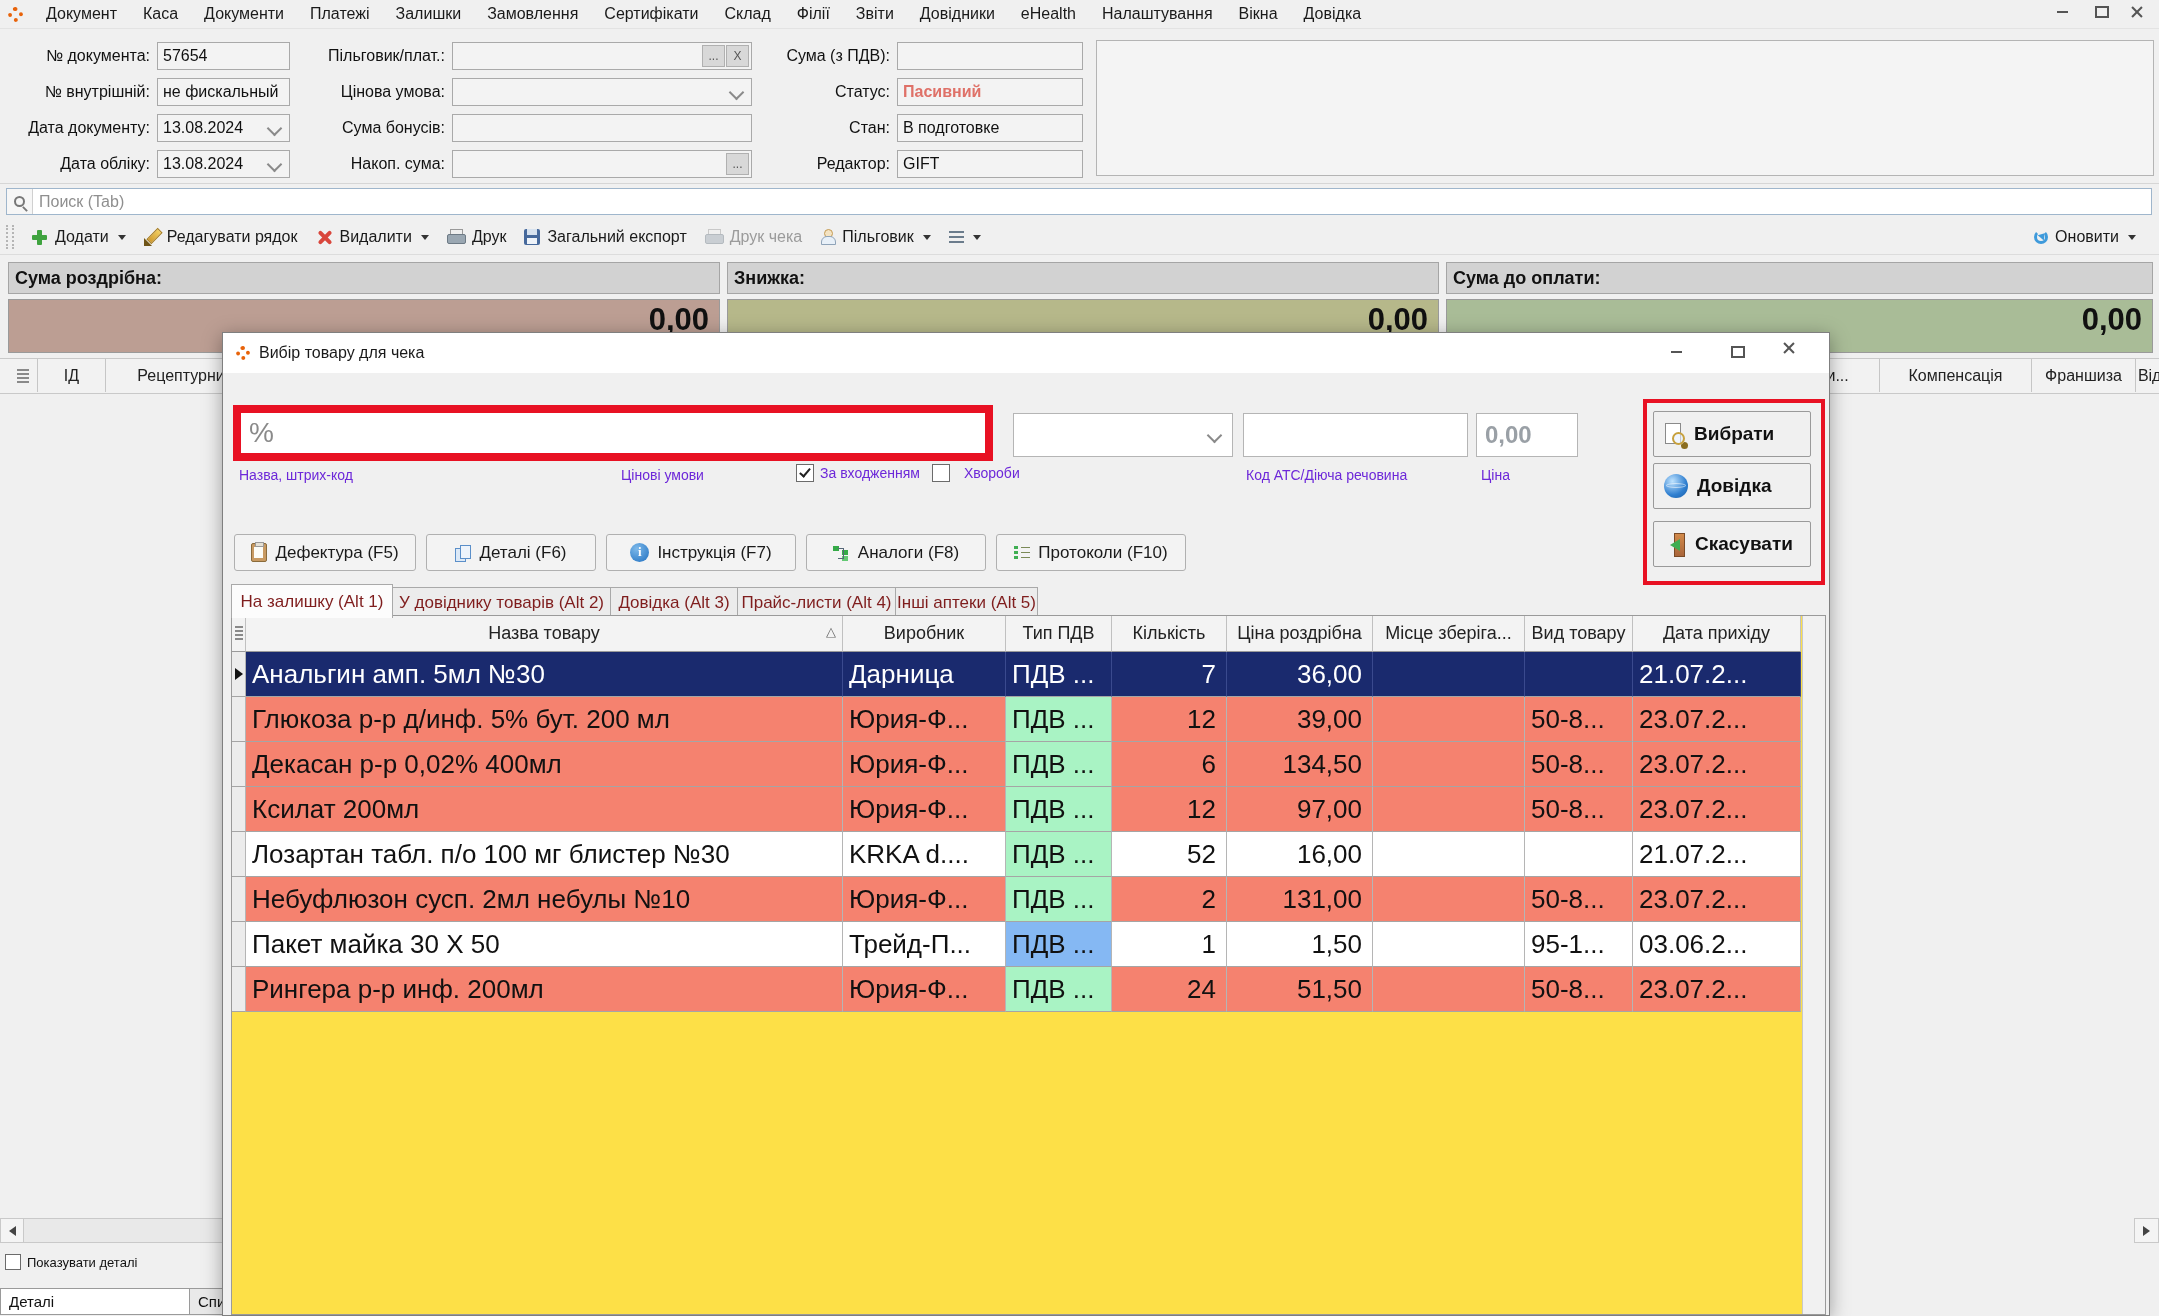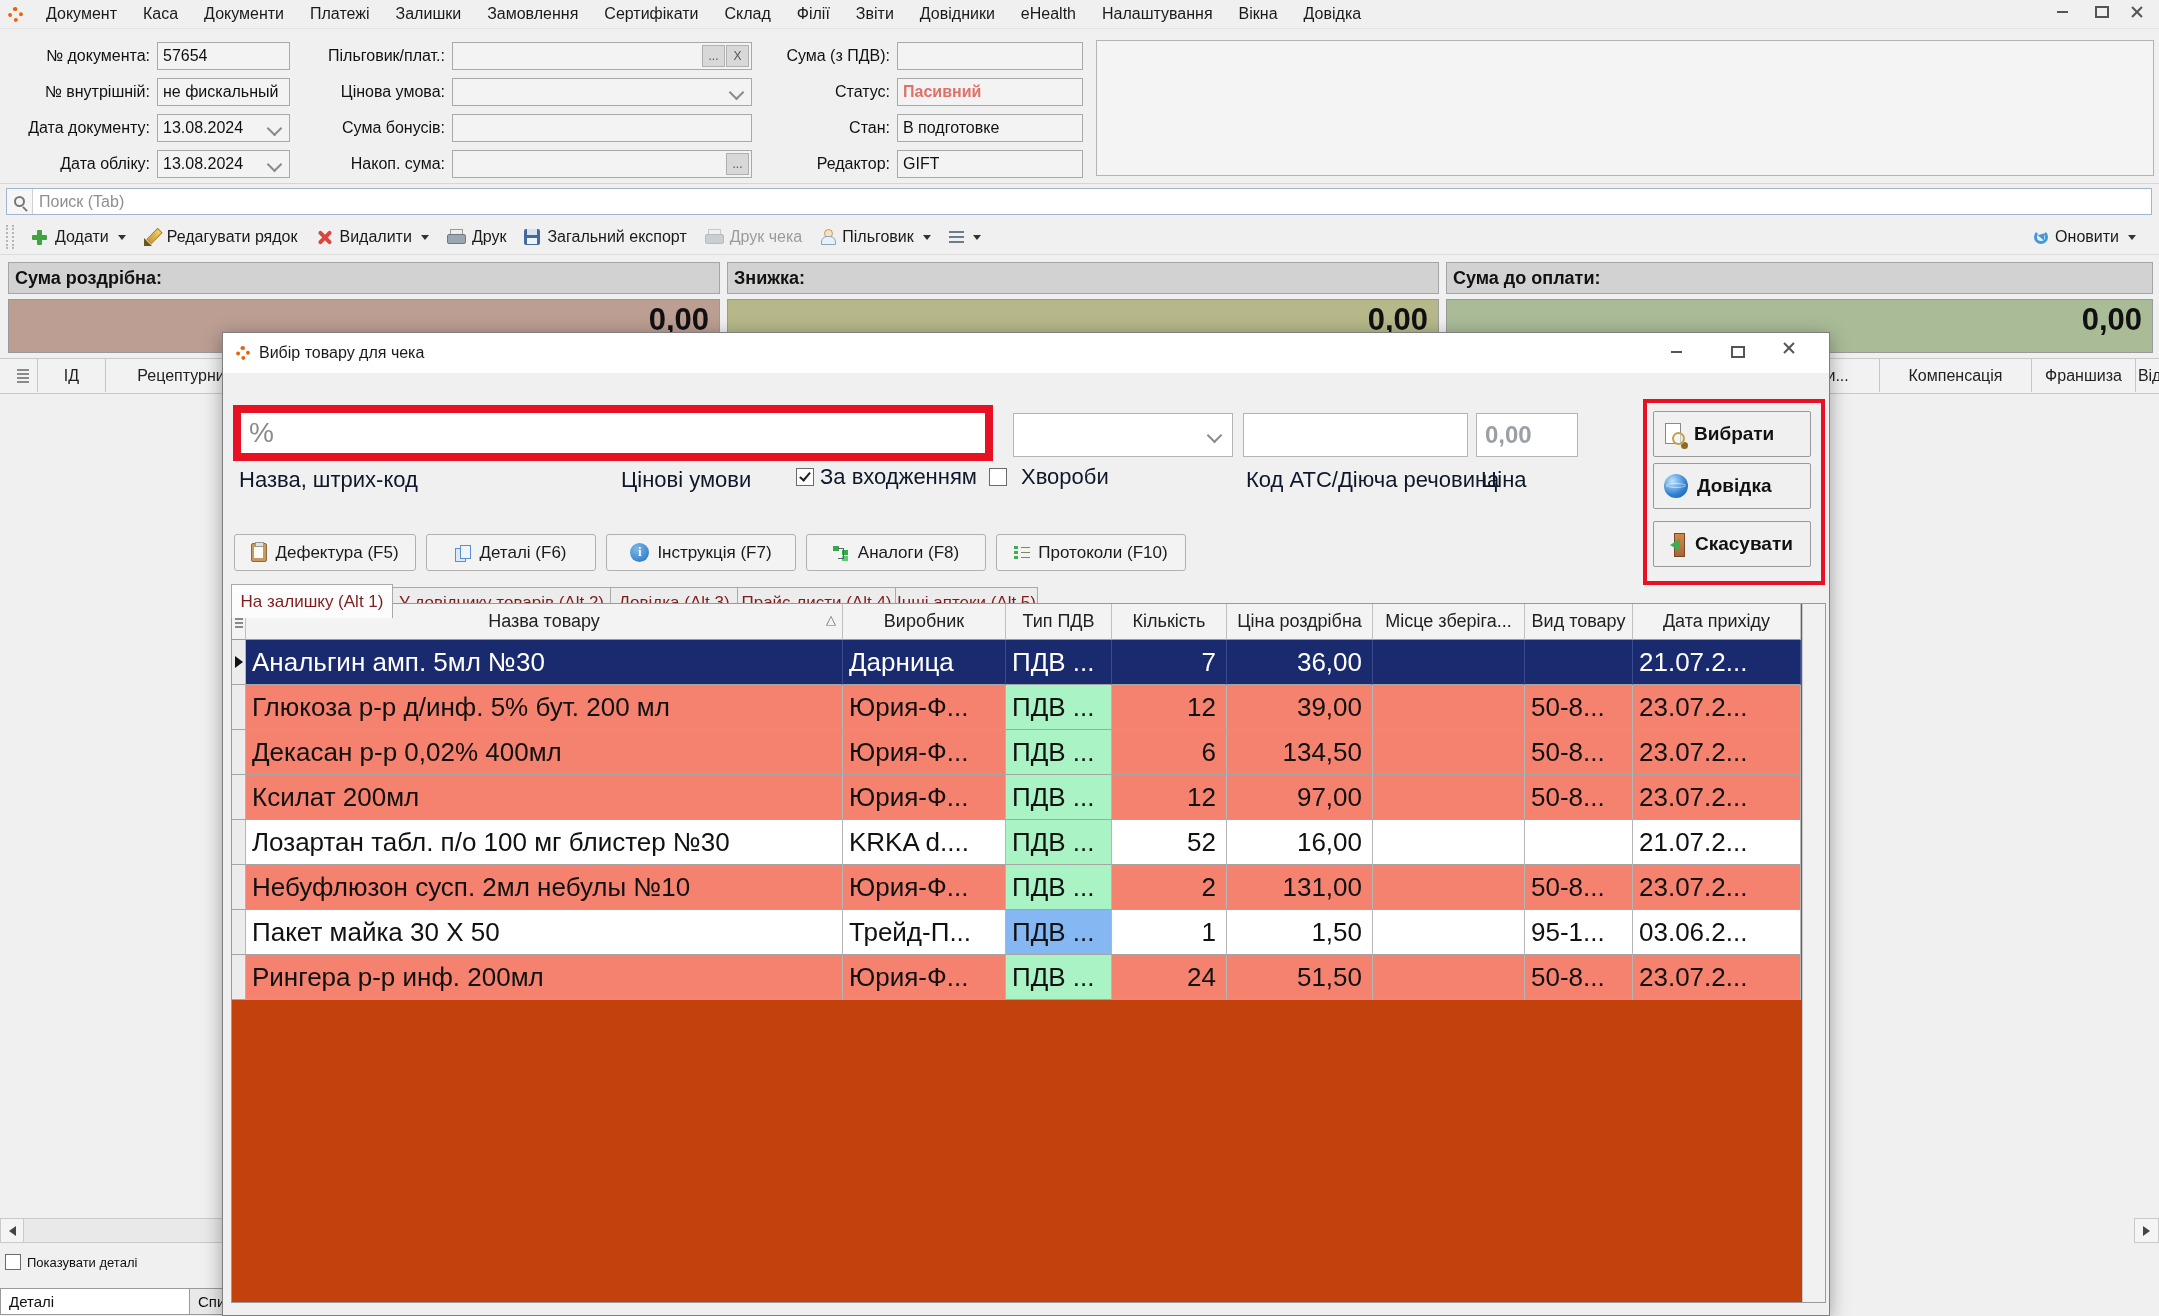--- a/index.html
+++ b/index.html
@@ -119,32 +119,32 @@
   .m-title-text{font-size:16px;color:#1a1a1a;}
   .m-controls{position:absolute;right:10px;top:5px;display:flex;gap:24px;}
   .m-controls .winbtn{width:38px;height:28px;}
   .m-search{position:absolute;left:14px;top:76px;width:752px;height:48px;border:4px solid #e81123;background:#fff;box-sizing:border-box;display:flex;align-items:center;}
   .m-search input{border:none;outline:none;width:100%;font-family:"Liberation Sans",sans-serif;font-size:28px;color:#8a8a8a;padding:0 8px;background:transparent;}
   .m-dd{position:absolute;left:790px;top:80px;width:220px;height:44px;background:#fff;border:1px solid #b5b5b5;box-sizing:border-box;}
   .m-dd .chev{right:12px;top:16px;}
   .m-input{position:absolute;background:#fff;border:1px solid #b5b5b5;box-sizing:border-box;}
   .m-input input{border:none;outline:none;width:100%;height:100%;font-family:"Liberation Sans",sans-serif;font-size:24px;color:#333;padding:0 8px;box-sizing:border-box;background:transparent;}
   .m-input input::placeholder{color:#9aa0a6;opacity:1;font-weight:bold;}
-  .m-label{position:absolute;font-size:22px;color:#0f172a;white-space:nowrap;}
+  .m-label{position:absolute;font-size:14px;color:#6d28d9;white-space:nowrap;}
   .m-cbrow{position:absolute;display:flex;align-items:center;gap:6px;}
   .m-cbrow .cb{width:18px;height:18px;}
   .red-box{position:absolute;border:4px solid #e81123;box-sizing:border-box;pointer-events:none;}
   .abtn{position:absolute;left:1430px;width:158px;height:46px;background:#f0f0f0;border:1px solid #9a9a9a;border-radius:2px;box-sizing:border-box;display:flex;align-items:center;justify-content:flex-start;gap:9px;padding-left:10px;font-size:19px;font-weight:bold;color:#111;}
   .fbtns{position:absolute;left:11px;top:201px;display:flex;gap:10px;}
   .fbtn{height:37px;background:#f3f3f3;border:1px solid #b0b0b0;border-radius:3px;box-sizing:border-box;display:flex;align-items:center;justify-content:center;gap:8px;font-size:17px;color:#1a1a1a;white-space:nowrap;}
   .mtabs{position:absolute;left:8px;top:251px;display:flex;align-items:flex-end;}
   .mtab{height:31px;box-sizing:border-box;background:#ececec;border:1px solid #a9a9a9;border-left:none;font-size:17px;color:#7f1d1d;display:flex;align-items:center;justify-content:center;white-space:nowrap;}
   .mtab:first-child{border-left:1px solid #a9a9a9;}
   .mtab.active{background:#fcfcfc;height:34px;border-bottom:none;z-index:2;}
-  .tablewrap{position:absolute;left:8px;top:270px;width:1595px;height:700px;background:#c2410c;border:1px solid #9a9a9a;box-sizing:border-box;}
+  .tablewrap{position:absolute;left:8px;top:282px;width:1595px;height:700px;background:#fde047;border:1px solid #9a9a9a;box-sizing:border-box;}
   .vscroll{position:absolute;right:0;top:0;width:23px;height:100%;background:#f1f1f1;border-left:1px solid #c8c8c8;box-sizing:border-box;}
   .tgrid{position:absolute;left:0;top:0;display:grid;grid-template-columns:14px 597px 163px 106px 115px 146px 152px 108px 168px;}
   .th{height:36px;background:#f3f3f3;border-right:1px solid #c0c0c0;border-bottom:1px solid #9a9a9a;box-sizing:border-box;font-size:18px;color:#222;display:flex;align-items:center;justify-content:center;position:relative;white-space:nowrap;overflow:hidden;}
   .th .sort{position:absolute;right:6px;top:8px;font-size:13px;color:#666;}
   .th .ih-grip{width:8px;height:16px;}
   .td{height:45px;border-right:1px solid #b5b5b5;border-bottom:1px solid #a5a5a5;box-sizing:border-box;font-size:26px;color:#111;display:flex;align-items:center;padding:0 6px;white-space:nowrap;overflow:hidden;}
   .td.num{justify-content:flex-end;padding-right:10px;}
   .td.selcell{background:#ececec;padding:0;justify-content:center;}
   .td.vat-green{background:#a9f3c4;}
   .td.vat-blue{background:#85b8f3;}

